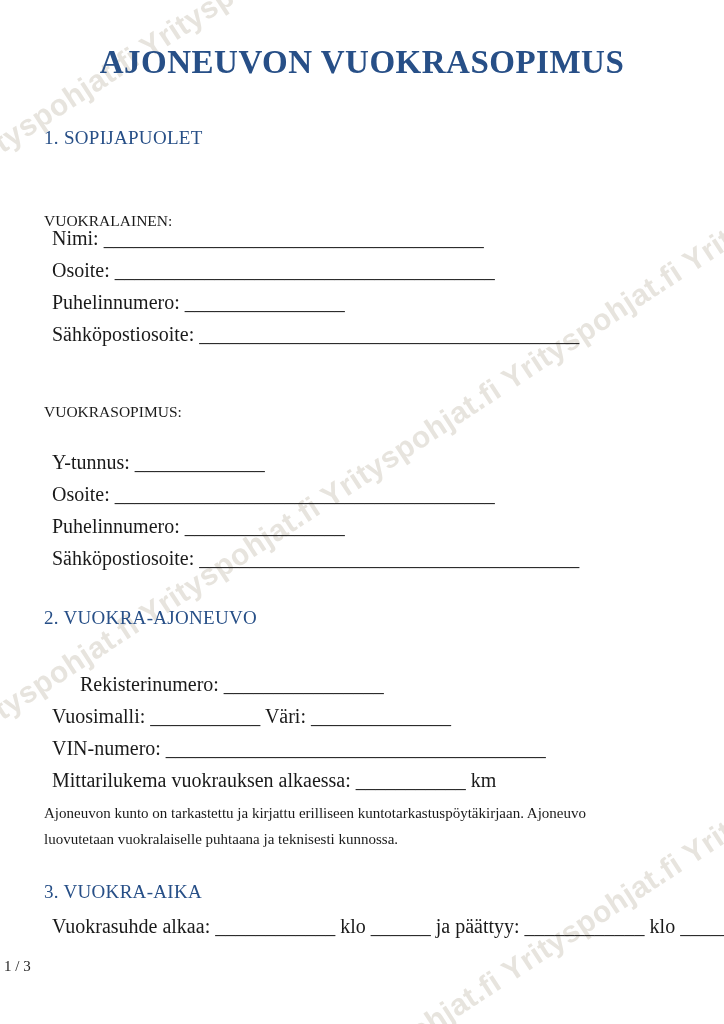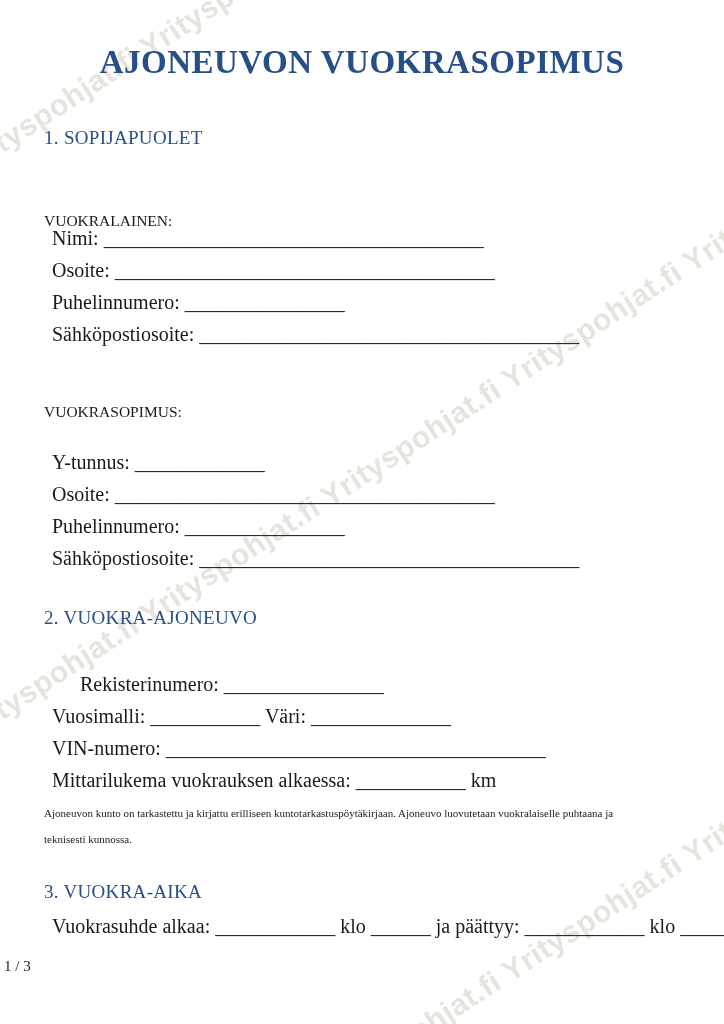--- a/index.html
+++ b/index.html
@@ -48,21 +48,21 @@
     position:absolute;left:28px;margin:16px;
     font-size:15.5px;line-height:20px;font-weight:normal;
   }
   .row{
     position:absolute;left:52px;margin:0;
     font-size:20px;line-height:20px;
     white-space:nowrap;
   }
   .note{
     position:absolute;left:44px;width:600px;margin:0;
-    font-size:11px;line-height:26px;
+    font-size:15px;line-height:26px;
   }
   .footer{
     position:absolute;top:956px;left:4px;width:100%;
     font-size:15px;line-height:20px;
     color:#222222;
   }
   
   .t-sec1{top:126px;} .t-rsub{top:195px;}
   .t-r0{top:228px;} .t-r1{top:260px;} .t-r2{top:292px;} .t-r3{top:324px;}
   .t-lsub{top:386px;}

